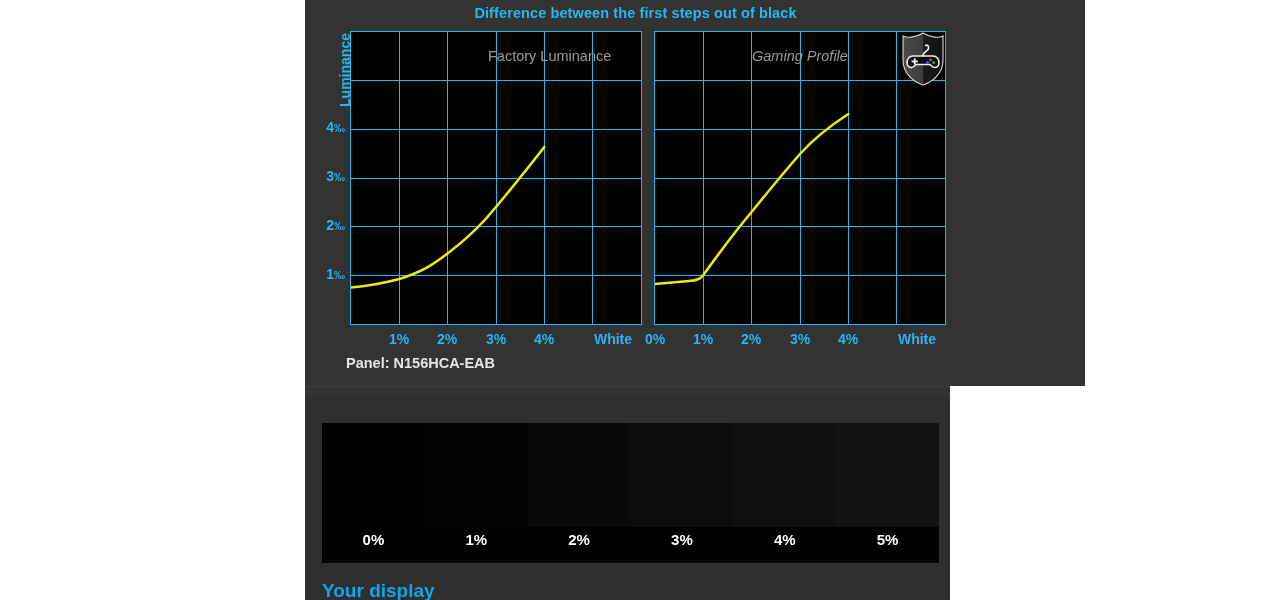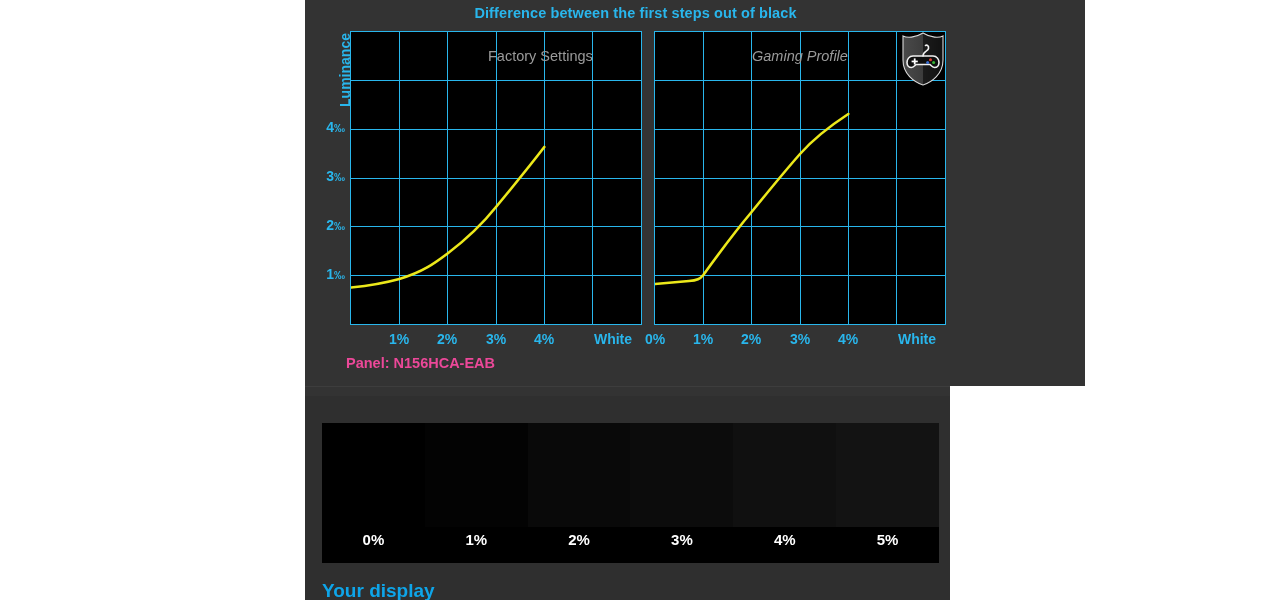--- a/index.html
+++ b/index.html
@@ -132,21 +132,21 @@
   .shield {
     position: absolute;
     pointer-events: none;
   }
 
   
   .panel-model {
     position: absolute;
     left: 33px;
     top: 355px;
-    color: #ec4899;
+    color: #e5e5e5;
     font-size: 14.5px;
     font-weight: bold;
     white-space: nowrap;
     text-align: center;
   }
 
   
   .strip-wrap {
     position: absolute;
     left: 17px;
@@ -221,21 +221,21 @@
             <line x1="0" y1="194.6" x2="290" y2="194.6"></line>
             <line x1="0" y1="243.3" x2="290" y2="243.3"></line>
           </g>
 
           <path d="M 0,255.5 C 20,253.5 34,251 48.3,247
                    C 72,240 84,231 96.6,221.5
                    C 121,203 133,190 145,175
                    C 169,146 181,131 193.3,115" fill="none" stroke="#ece81a" stroke-width="2.6" stroke-linecap="round" stroke-linejoin="round"></path>
         </svg>
       </div>
-      <div class="plot-caption" style="left:175px; top:48px;">Factory Settings</div>
+      <div class="plot-caption" style="left:175px; top:48px;">Factory Luminance</div>
 
       <div class="xtick" style="left:86px; top:331px;">1%</div>
       <div class="xtick" style="left:134px; top:331px;">2%</div>
       <div class="xtick" style="left:183px; top:331px;">3%</div>
       <div class="xtick" style="left:231px; top:331px;">4%</div>
       <div class="xtick" style="left:300px; top:331px;">White</div>
 
       <div class="plot" style="left:341px; top:31px; width:292px; height:294px;">
         <svg width="290" height="292" viewBox="0 0 290 292">
           <g stroke="#29b6ec" stroke-width="1" shape-rendering="crispEdges">

